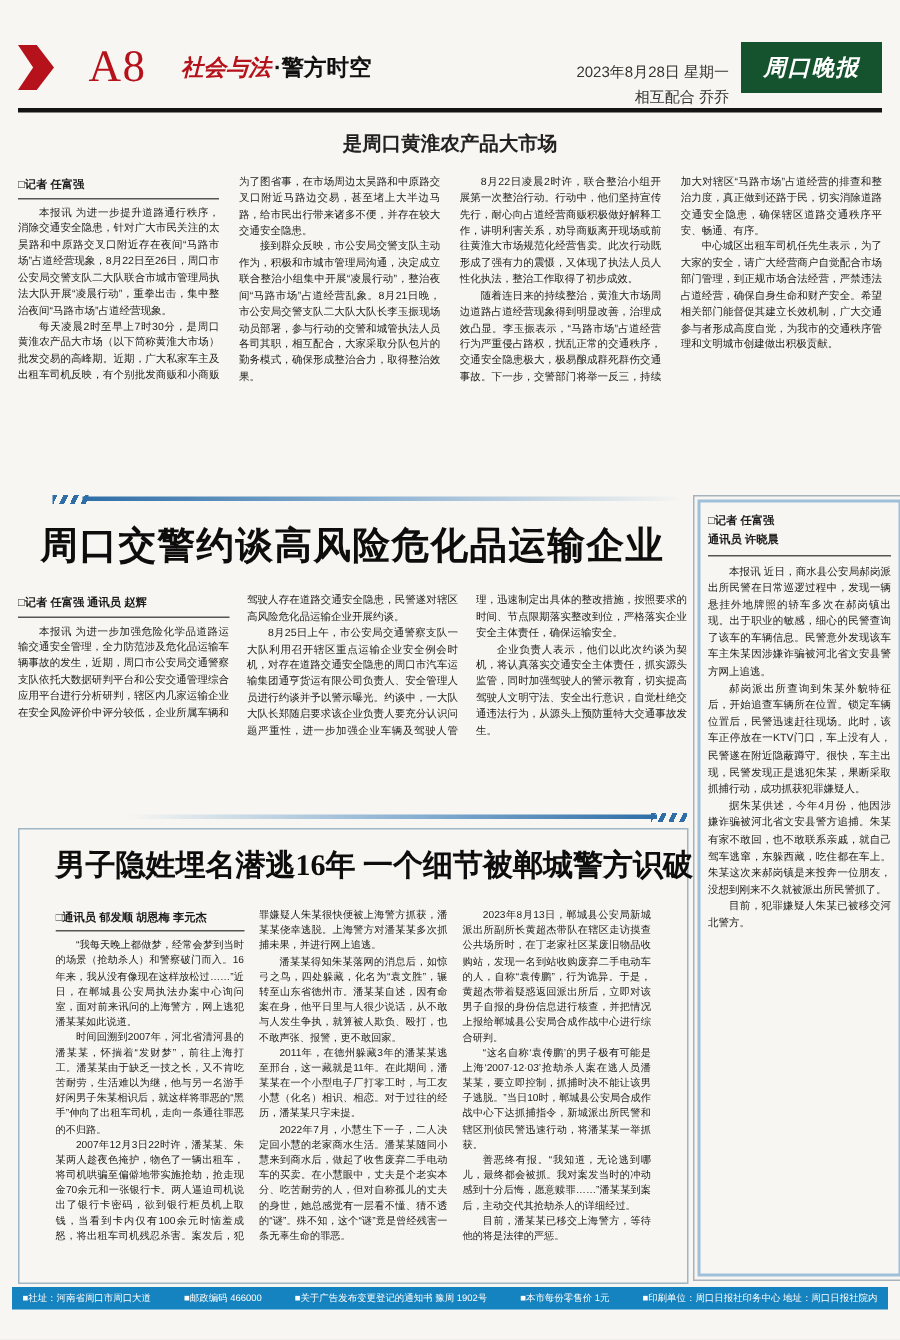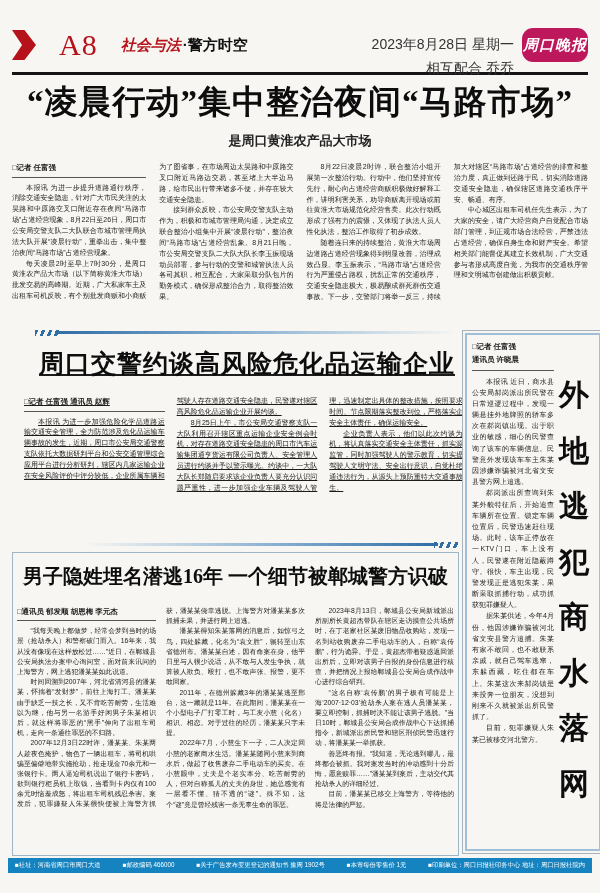--- a/index.html
+++ b/index.html
@@ -12,22 +12,22 @@
   .header{position:absolute;top:18px;left:12px;right:12px;height:54px;
     border-bottom:3px solid #141414;display:flex;align-items:center;justify-content:space-between;}
   .header-left{display:flex;align-items:center;gap:23px;}
   .chevron{width:24px;height:30px;background:#b5121b;
     clip-path:polygon(0 0,52% 0,100% 50%,52% 100%,0 100%,42% 50%);}
   .pageno{font-family:"Liberation Serif",serif;font-size:30px;color:#b5121b;letter-spacing:1px;}
   .section{font-size:15px;font-weight:bold;white-space:nowrap;}
   .section .script{color:#b5121b;font-style:italic;font-family:"Liberation Serif",serif;margin-right:2px;}
   .section .bold{color:#111;}
   .header-right{display:flex;align-items:center;gap:8px;}
-  .dateblock{text-align:right;font-size:14px;line-height:1.7;color:#333;margin-top:24px;}
-  .masthead{width:66px;height:34px;background:#be185d;border-radius:11px;color:#fff;
+  .dateblock{text-align:right;font-size:10px;line-height:1.7;color:#333;margin-top:24px;}
+  .masthead{width:94px;height:34px;background:#14532d;border-radius:0;color:#fff;
     display:flex;align-items:center;justify-content:center;font-size:15px;font-weight:bold;
     font-style:italic;font-family:"Liberation Serif",serif;letter-spacing:1px;}
   
   .byline{font-size:7.5px;font-weight:bold;border-bottom:1px solid #555;
     padding-bottom:3px;margin-bottom:5px;text-indent:0;}
   .body-cols{font-size:7px;line-height:1.55;text-align:justify;overflow:hidden;margin-top:16px;}
   .body-cols p{margin:0;text-indent:2em;}
   
   .article1{position:absolute;top:80px;left:12px;right:12px;}
   .article1 h1{margin:0;text-align:center;font-size:33px;font-weight:bold;
@@ -39,38 +39,38 @@
   .divider .bar{position:absolute;top:1px;height:3px;}
   .divider .stripes{position:absolute;top:0;width:24px;height:6px;
     background:repeating-linear-gradient(115deg,#2e6da6 0 3px,transparent 3px 6.5px);}
   .div1{top:330px;left:35px;width:422px;}
   .div1 .stripes{left:0;}
   .div1 .bar{left:20px;right:0;background:linear-gradient(to right,#2e6da6,#86aed1 45%,rgba(134,174,209,0));}
   .div2{top:542px;left:85px;width:373px;}
   .div2 .stripes{right:0;}
   .div2 .bar{left:0;right:20px;background:linear-gradient(to right,rgba(134,174,209,0),#86aed1 55%,#2e6da6);}
   
-  .article2{position:absolute;top:347px;left:24px;width:446px;text-decoration:underline;}
+  .article2{position:absolute;top:347px;left:12px;width:446px;}
   .article2 h2{margin:0;text-align:center;font-size:25px;font-weight:bold;
     font-family:"Liberation Serif",serif;letter-spacing:1px;color:#0d0d0d;}
   .article2 .body-cols{height:130px;column-count:3;column-gap:12px;}
   
   .sidebar-outer{position:absolute;top:330px;left:462px;width:136px;height:518px;
     border:1px solid #a8b2ba;background:#f7f6f2;padding:2px;}
   .sidebar-inner{border:2px solid #9fc0d8;height:100%;box-sizing:border-box;
     padding:6px 5px;display:flex;}
   .sb-text{flex:1;font-size:7px;line-height:1.6;text-align:justify;overflow:hidden;}
   .sb-text p{margin:0;text-indent:2em;}
   .sb-byline{font-size:7.5px;font-weight:bold;border-bottom:1px solid #555;
     padding-bottom:3px;margin-bottom:5px;line-height:1.7;}
   .sb-title{width:40px;font-size:30px;font-weight:bold;font-family:"Liberation Serif",serif;
     color:#0d0d0d;text-align:center;line-height:1.85;word-break:break-all;padding-top:26px;}
   
   .article3{position:absolute;top:552px;left:12px;width:447px;height:304px;
-    border:1px solid #9fb6c6;box-sizing:border-box;padding:8px 4px;}
+    border:1px solid #9fb6c6;box-sizing:border-box;padding:8px 24px;}
   .article3 h3{margin:2px 0 8px;text-align:center;font-size:20px;font-weight:bold;
     font-family:"Liberation Serif",serif;color:#0d0d0d;white-space:nowrap;}
   .article3 .body-cols{height:252px;column-count:3;column-gap:10px;font-size:6.8px;line-height:1.5;}
   
   .footer{position:absolute;top:858px;left:8px;right:8px;height:15px;background:#1583bf;
     color:#fff;display:flex;align-items:center;justify-content:space-between;
     padding:0 7px;box-sizing:border-box;overflow:hidden;}
   .footer p{margin:0;font-size:6.3px;white-space:nowrap;display:inline;}
 </style>
 </head>
@@ -89,21 +89,20 @@
     <div class="header-right">
       <div class="dateblock">
         <div>2023年8月28日 星期一</div>
         <div>相互配合 乔乔</div>
       </div>
       <div class="masthead">周口晚报</div>
     </div>
   </div>
 
   <div class="article1">
-    <h1>“凌晨行动”集中整治夜间“马路市场”</h1>
     <div class="subtitle">是周口黄淮农产品大市场</div>
     <div class="body-cols">
       <div class="byline">□记者 任富强</div>
       <div style="display:contents"><p>本报讯 为进一步提升道路通行秩序，消除交通安全隐患，针对广大市民关注的太昊路和中原路交叉口附近存在夜间“马路市场”占道经营现象，8月22日至26日，周口市公安局交警支队二大队联合市城市管理局执法大队开展“凌晨行动”，重拳出击，集中整治夜间“马路市场”占道经营现象。</p><p>每天凌晨2时至早上7时30分，是周口黄淮农产品大市场（以下简称黄淮大市场）批发交易的高峰期。近期，广大私家车主及出租车司机反映，有个别批发商贩和小商贩为了图省事，在市场周边太昊路和中原路交叉口附近马路边交易，甚至堵上大半边马路，给市民出行带来诸多不便，并存在较大交通安全隐患。</p><p>接到群众反映，市公安局交警支队主动作为，积极和市城市管理局沟通，决定成立联合整治小组集中开展“凌晨行动”，整治夜间“马路市场”占道经营乱象。8月21日晚，市公安局交警支队二大队大队长李玉振现场动员部署，参与行动的交警和城管执法人员各司其职，相互配合，大家采取分队包片的勤务模式，确保形成整治合力，取得整治效果。</p><p>8月22日凌晨2时许，联合整治小组开展第一次整治行动。行动中，他们坚持宣传先行，耐心向占道经营商贩积极做好解释工作，讲明利害关系，劝导商贩离开现场或前往黄淮大市场规范化经营售卖。此次行动既形成了强有力的震慑，又体现了执法人员人性化执法，整治工作取得了初步成效。</p><p>随着连日来的持续整治，黄淮大市场周边道路占道经营现象得到明显改善，治理成效凸显。李玉振表示，“马路市场”占道经营行为严重侵占路权，扰乱正常的交通秩序，交通安全隐患极大，极易酿成群死群伤交通事故。下一步，交警部门将举一反三，持续加大对辖区“马路市场”占道经营的排查和整治力度，真正做到还路于民，切实消除道路交通安全隐患，确保辖区道路交通秩序平安、畅通、有序。</p><p>中心城区出租车司机任先生表示，为了大家的安全，请广大经营商户自觉配合市场部门管理，到正规市场合法经营，严禁违法占道经营，确保自身生命和财产安全。希望相关部门能督促其建立长效机制，广大交通参与者形成高度自觉，为我市的交通秩序管理和文明城市创建做出积极贡献。</p></div>
     </div>
   </div>
 
   <div class="divider div1">
     <div class="stripes"></div>
     <div class="bar"></div>
@@ -119,21 +118,20 @@
 
   <div class="sidebar-outer">
     <div class="sidebar-inner">
       <div class="sb-text">
         <div class="sb-byline">
           <div>□记者 任富强</div>
           <div>通讯员 许晓晨</div>
         </div>
         <div style="display:contents"><p>本报讯 近日，商水县公安局郝岗派出所民警在日常巡逻过程中，发现一辆悬挂外地牌照的轿车多次在郝岗镇出现。出于职业的敏感，细心的民警查询了该车的车辆信息。民警意外发现该车车主朱某因涉嫌诈骗被河北省文安县警方网上追逃。</p><p>郝岗派出所查询到朱某外貌特征后，开始追查车辆所在位置。锁定车辆位置后，民警迅速赶往现场。此时，该车正停放在一KTV门口，车上没有人，民警遂在附近隐蔽蹲守。很快，车主出现，民警发现正是逃犯朱某，果断采取抓捕行动，成功抓获犯罪嫌疑人。</p><p>据朱某供述，今年4月份，他因涉嫌诈骗被河北省文安县警方追捕。朱某有家不敢回，也不敢联系亲戚，就自己驾车逃窜，东躲西藏，吃住都在车上。朱某这次来郝岗镇是来投奔一位朋友，没想到刚来不久就被派出所民警抓了。</p><p>目前，犯罪嫌疑人朱某已被移交河北警方。</p></div>
       </div>
-      <div class="sb-title">外地逃犯商水落网</div>
     </div>
   </div>
 
   <div class="divider div2">
     <div class="bar"></div>
     <div class="stripes"></div>
   </div>
 
   <div class="article3">
     <h3>男子隐姓埋名潜逃16年  一个细节被郸城警方识破</h3>

